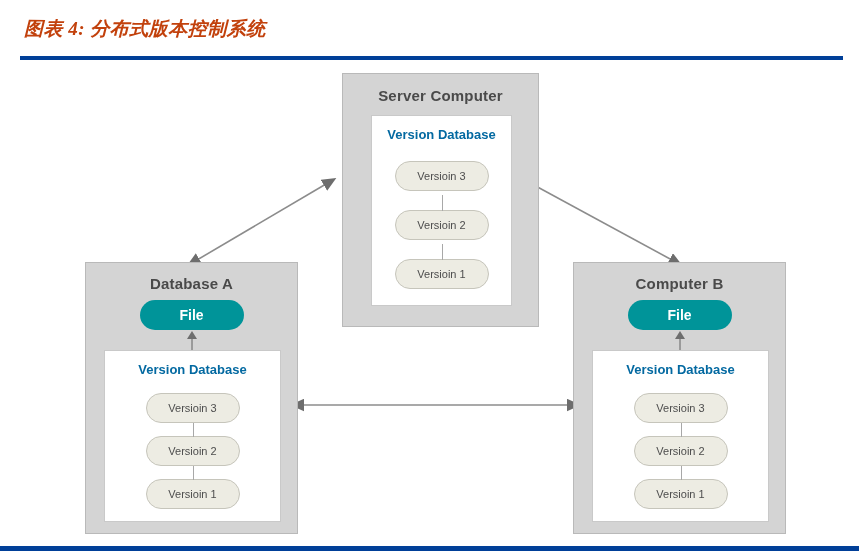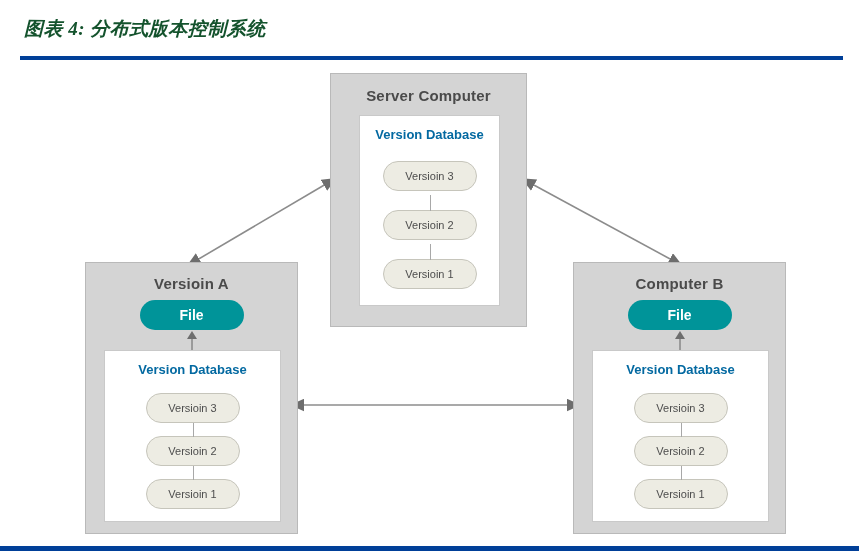--- a/index.html
+++ b/index.html
@@ -17,21 +17,21 @@
 
   
   .fig-title {
     position: absolute;
     left: 24px;
     top: 16px;
     font-family: "Liberation Serif", serif;
     font-style: italic;
     font-weight: bold;
     font-size: 19px;
-    color: #14532d;
+    color: #c2410c;
     letter-spacing: 0.5px;
     white-space: nowrap;
   }
   .rule-top {
     position: absolute;
     left: 20px;
     top: 56px;
     width: 823px;
     height: 4px;
     background: #003f98;
@@ -54,21 +54,21 @@
     height: 486px;
   }
 
   
   .machine {
     position: absolute;
     background: #d4d4d4;
     border: 1px solid #b9b9b9;
     box-sizing: border-box;
   }
-  .machine-server { left: 330px; top: 13px;  width: 197px; height: 254px; }
+  .machine-server { left: 342px; top: 13px;  width: 197px; height: 254px; }
   .machine-a      { left: 85px;  top: 202px; width: 213px; height: 272px; }
   .machine-b      { left: 573px; top: 202px; width: 213px; height: 272px; padding-left: 44px; }
 
   .machine-title {
     position: absolute;
     left: 0;
     right: 0;
     text-align: center;
     font-size: 15px;
     font-weight: bold;
@@ -215,21 +215,21 @@
       <div class="vdb-title">Version Database</div>
       <div class="versions">
         <div class="version-pill">Versioin 3</div>
         <div class="version-pill">Versioin 2</div>
         <div class="version-pill">Versioin 1</div>
       </div>
     </div>
   </div>
 
   <div class="machine machine-a">
-    <div class="machine-title">Versioin A</div>
+    <div class="machine-title">Database A</div>
 
     <div class="file-pill">File</div>
 
     <svg class="file-arrow" viewBox="0 0 12 20">
       <line x1="6" y1="20" x2="6" y2="7" stroke="#8c8c8c" stroke-width="1.6"></line>
       <path d="M 1 8 L 11 8 L 6 0 z" fill="#6d6d6d"></path>
     </svg>
 
     <div class="vdb">
       <div class="vdb-title">Version Database</div>

